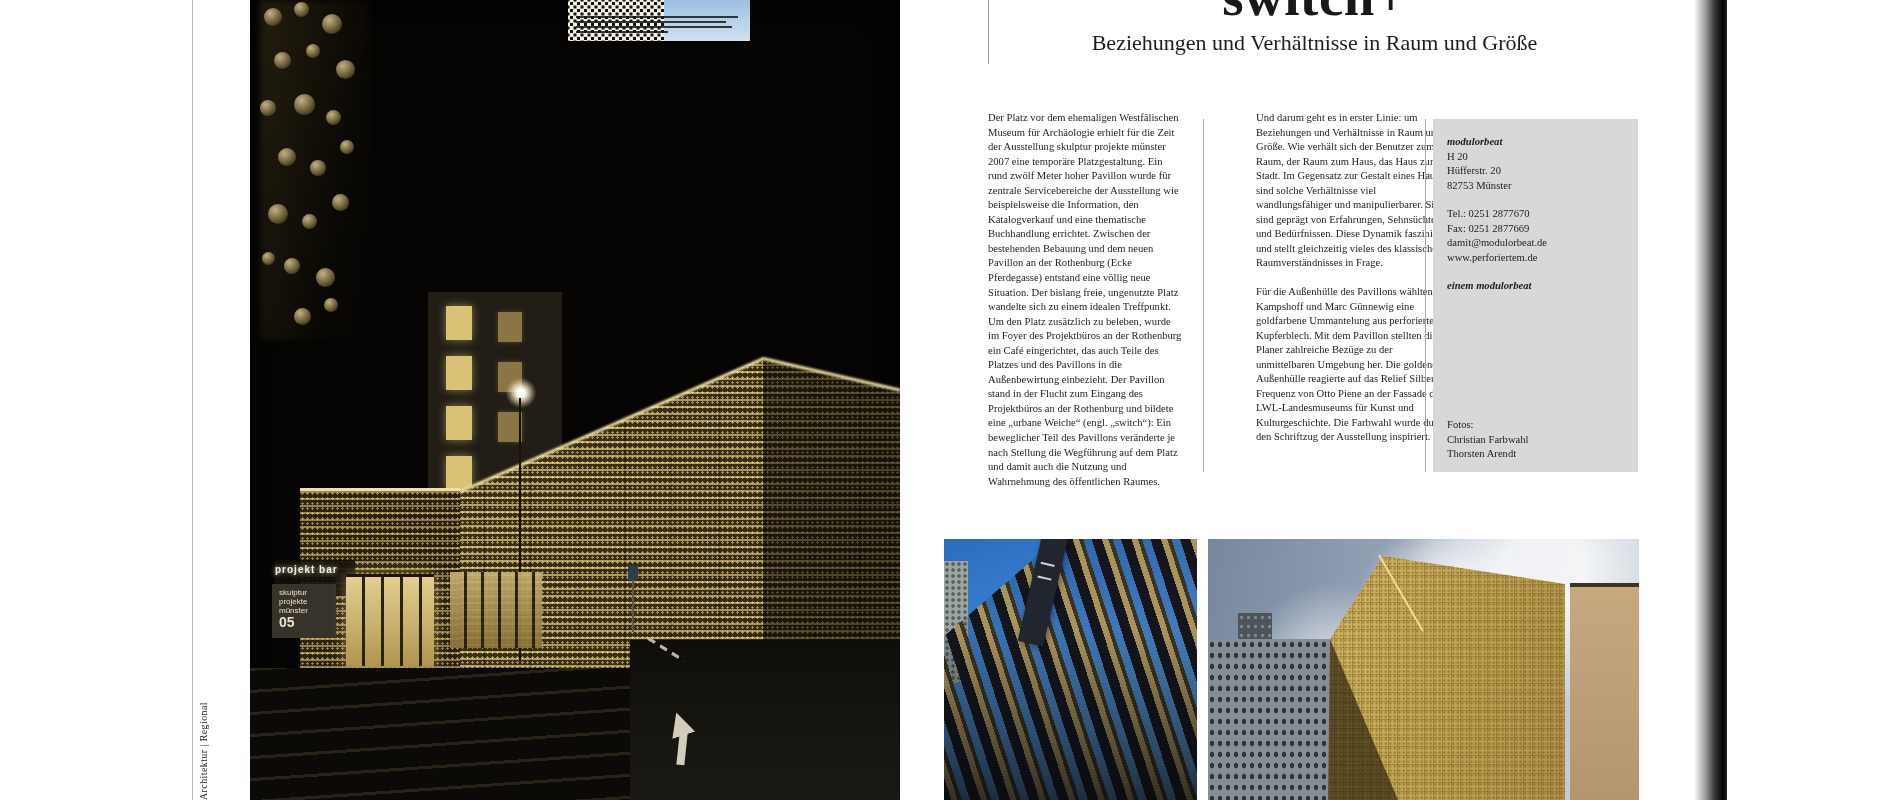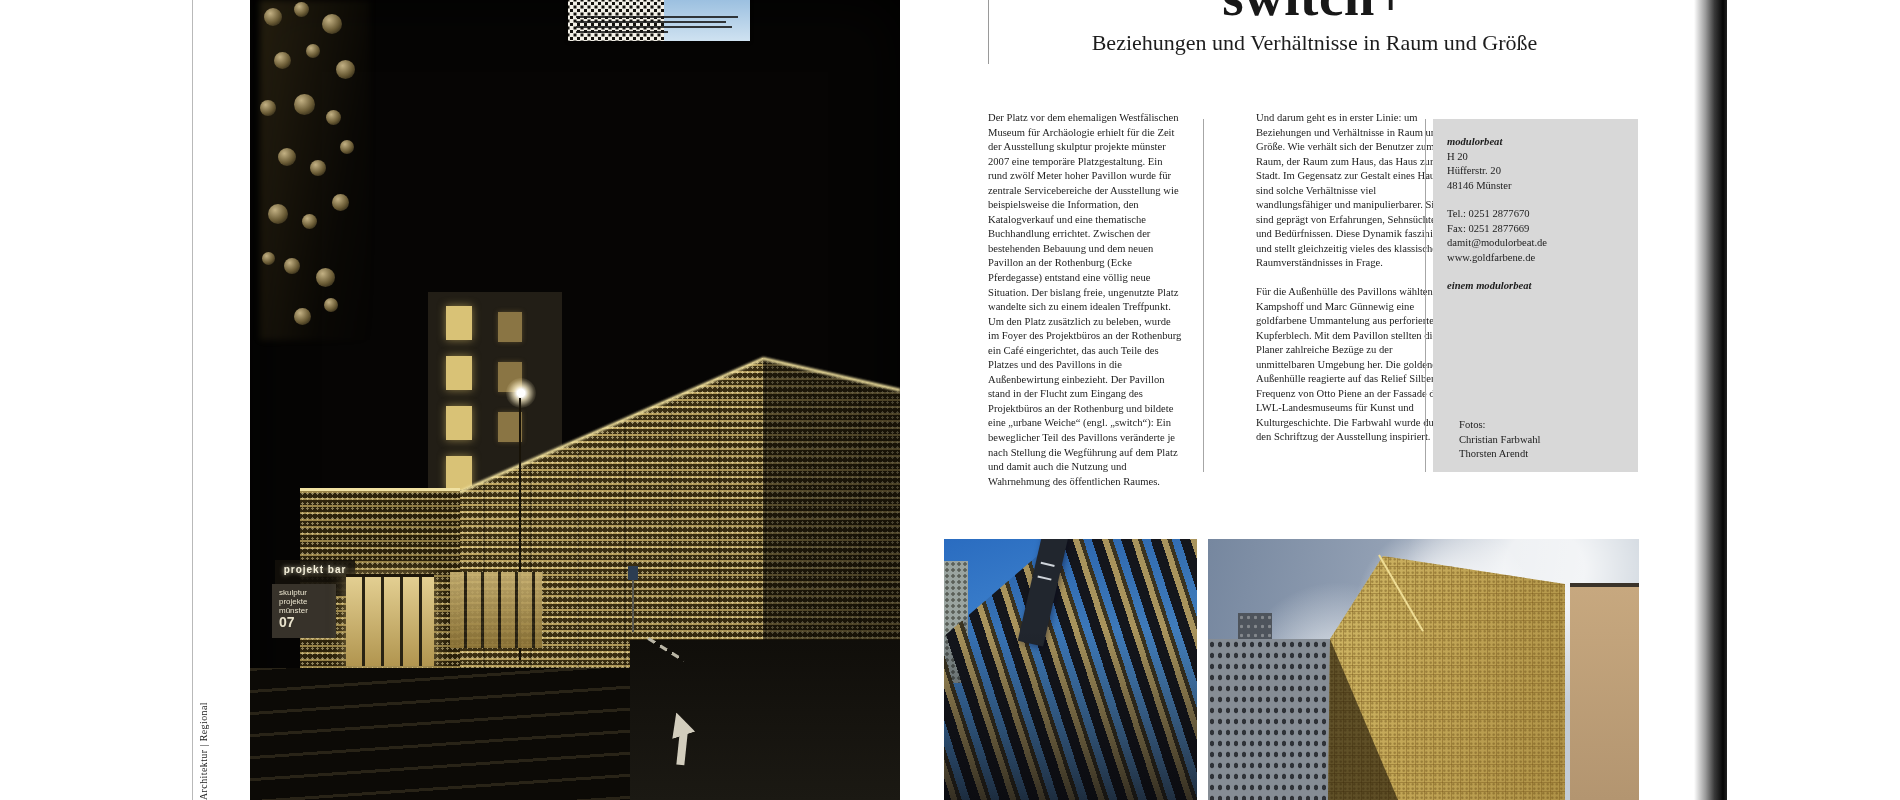--- a/index.html
+++ b/index.html
@@ -53,21 +53,21 @@
         linear-gradient(100deg, #6e5a26, #564517 80%);
       background-size:5px 5px, auto, auto;
       border-top:3px solid #f0e1a2; }
 
   #street-lamp-glow { left:256px; top:378px; width:30px; height:30px; border-radius:50%;
       background:radial-gradient(circle, #ffffff 0 18%, rgba(255,243,205,0.75) 35%, rgba(255,240,190,0.18) 62%, transparent 75%); }
   #street-lamp-pole { left:269px; top:398px; width:2px; height:262px; background:#171207; }
 
   #bar-sign { left:25px; top:560px; width:80px; height:36px; background:rgba(18,15,10,0.92);
       color:#f6f1dc; font-family:"Liberation Sans", sans-serif; font-size:10px; font-weight:bold;
-      letter-spacing:1px; text-align:center; line-height:19px;
+      letter-spacing:1px; text-align:left; line-height:19px;
       text-shadow:0 0 5px rgba(255,250,220,0.9); }
   #poster { left:22px; top:584px; width:64px; height:54px; background:#37322a; color:#e9e3cd;
       font-family:"Liberation Sans", sans-serif; font-size:8px; line-height:9px; padding:4px 0 0 7px; }
   #poster .big { font-size:14px; font-weight:bold; line-height:15px; }
   #entrance-glass { left:96px; top:574px; width:88px; height:92px;
       background:
         repeating-linear-gradient(90deg, transparent 0 16px, #292313 16px 19px),
         linear-gradient(180deg, #e3cf92, #b1954f);
       border-top:3px solid #1d1609; box-shadow:0 0 14px rgba(235,210,140,0.5); }
   #shop-glass { left:200px; top:572px; width:92px; height:76px;
@@ -117,21 +117,21 @@
   .rule-v { width:1px; background:#a6a6a6; top:119px; height:353px; }
   #rule-1 { left:1203px; }
   #rule-2 { left:1425px; }
   #end-mark { display:inline-block; width:8px; height:8px; background:#c7c7c7; margin-left:4px; }
 
   
   #infobox { left:1433px; top:119px; width:205px; height:353px; background:#d8d8d8;
       padding:16px 14px 0 14px; font-size:10.6px; line-height:14.55px; color:#1c1c1c; }
   #infobox .bold { font-weight:bold;font-style:italic; }
   #infobox .group { margin-bottom:14px; }
-  #fotos-group { position:absolute; left:14px; bottom:10px;margin-left:12px; }
+  #fotos-group { position:absolute; left:14px; bottom:10px; }
 
   
   #photo-a { left:944px; top:539px; width:253px; height:261px; overflow:hidden;
       background:linear-gradient(160deg, #2a6cc0, #4e93d6 60%, #6aa6de); }
   #photo-a-louvers { position:absolute; left:-20px; top:-20px; width:300px; height:320px;
       clip-path:polygon(52% 0, 100% 0, 100% 100%, 0 100%, 0 42%);
       background:repeating-linear-gradient(72deg,
         #14161c 0 10px, #a8935c 10px 16px, #3a3320 16px 20px, rgba(20,30,50,0.15) 20px 28px); }
   #photo-a-darken { position:absolute; left:0; top:0; width:253px; height:261px;
       background:linear-gradient(180deg, transparent 35%, rgba(8,8,12,0.72)); }
@@ -219,21 +219,21 @@
     <div class="abs" id="pavilion-cube"></div>
 
     <div class="abs" id="street-lamp-glow"></div>
     <div class="abs" id="street-lamp-pole"></div>
 
     <div class="abs" id="bar-sign">projekt bar</div>
     <div class="abs" id="poster">
       <div>skulptur</div>
       <div>projekte</div>
       <div>münster</div>
-      <div class="big">07</div>
+      <div class="big">05</div>
     </div>
     <div class="abs" id="entrance-glass"></div>
     <div class="abs" id="shop-glass"></div>
     <div class="abs" id="sign-post"></div>
     <div class="abs" id="sign-post-pole"></div>
     <div class="abs" id="stairs"></div>
     <div class="abs" id="street"></div>
     <div class="abs" id="curb-dash"></div>
     <div class="abs" id="road-arrow-head"></div>
     <div class="abs" id="road-arrow-shaft"></div>
@@ -261,27 +261,27 @@
   </div>
 
   <div class="abs rule-v" id="rule-1"></div>
   <div class="abs rule-v" id="rule-2"></div>
 
   <div class="abs" id="infobox">
     <div class="group">
       <div class="bold">modulorbeat</div>
       <div>H 20</div>
       <div>Hüfferstr. 20</div>
-      <div>48146 Münster</div>
+      <div>82753 Münster</div>
     </div>
     <div class="group">
       <div>Tel.: 0251 2877670</div>
       <div>Fax: 0251 2877669</div>
       <div>damit@modulorbeat.de</div>
-      <div>www.goldfarbene.de</div>
+      <div>www.perforiertem.de</div>
     </div>
     <div class="group">
       <div class="bold">einem modulorbeat</div>
     </div>
     <div id="fotos-group">
       <div>Fotos:</div>
       <div>Christian Farbwahl</div>
       <div>Thorsten Arendt</div>
     </div>
   </div>

